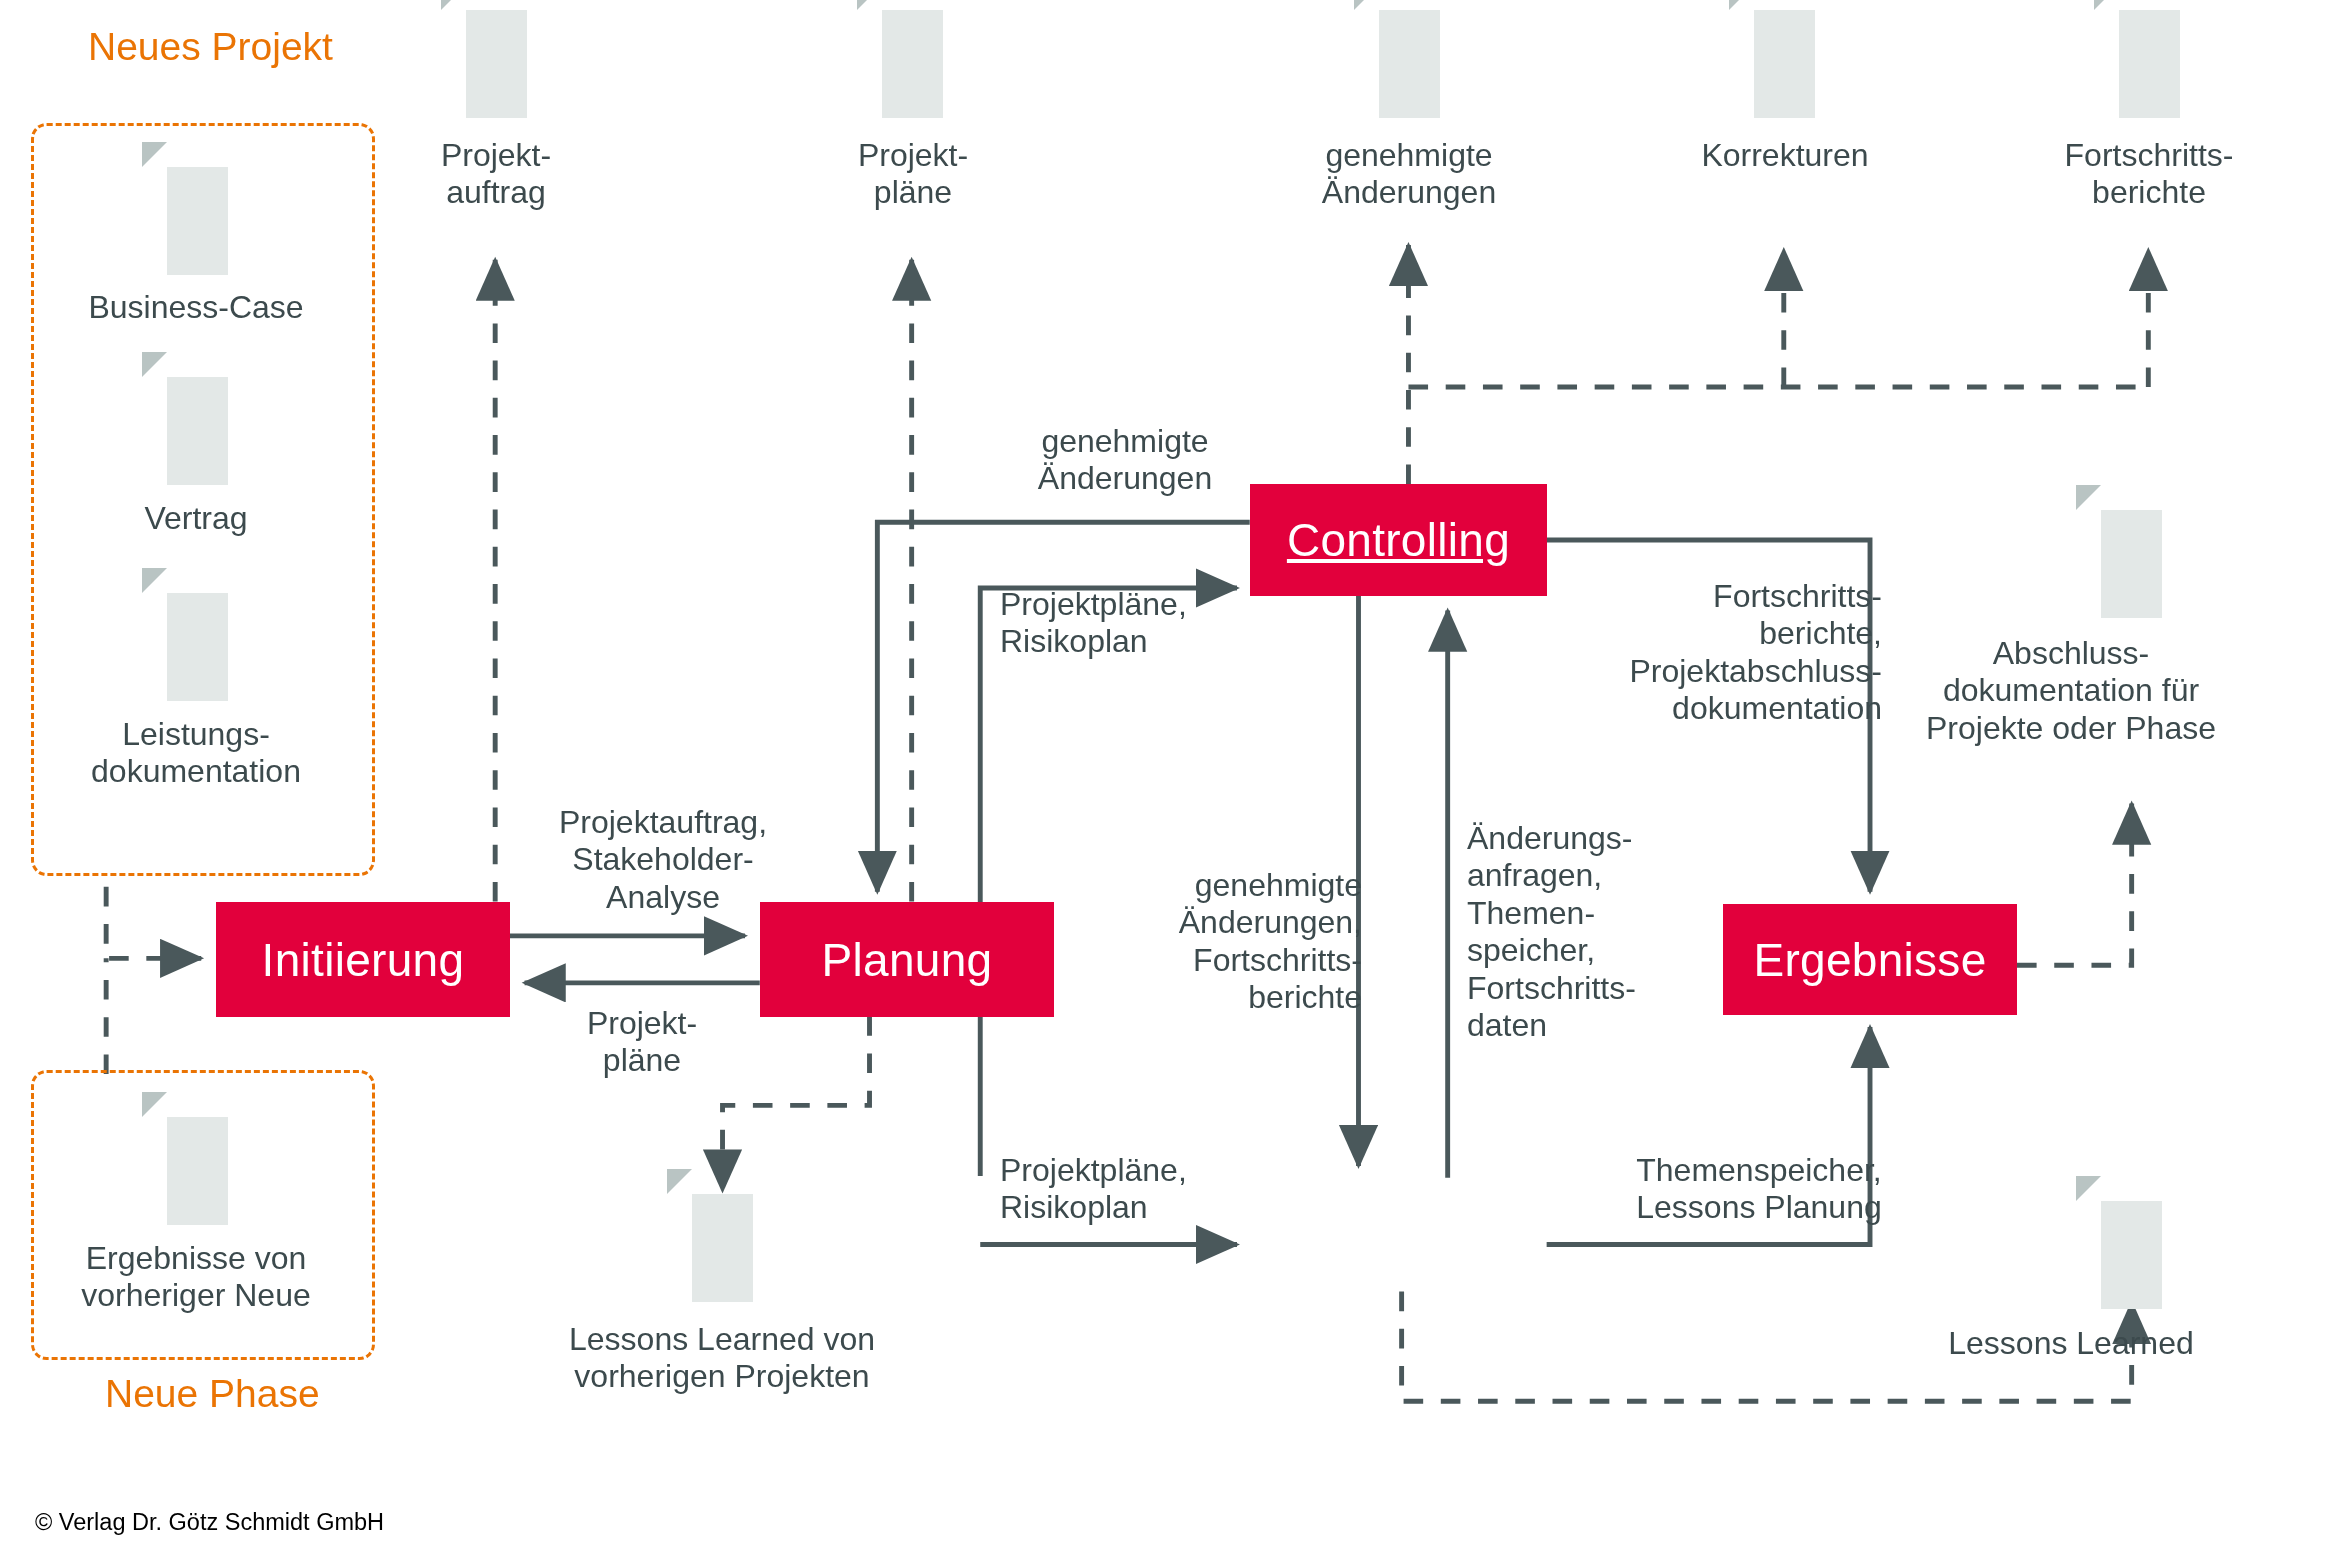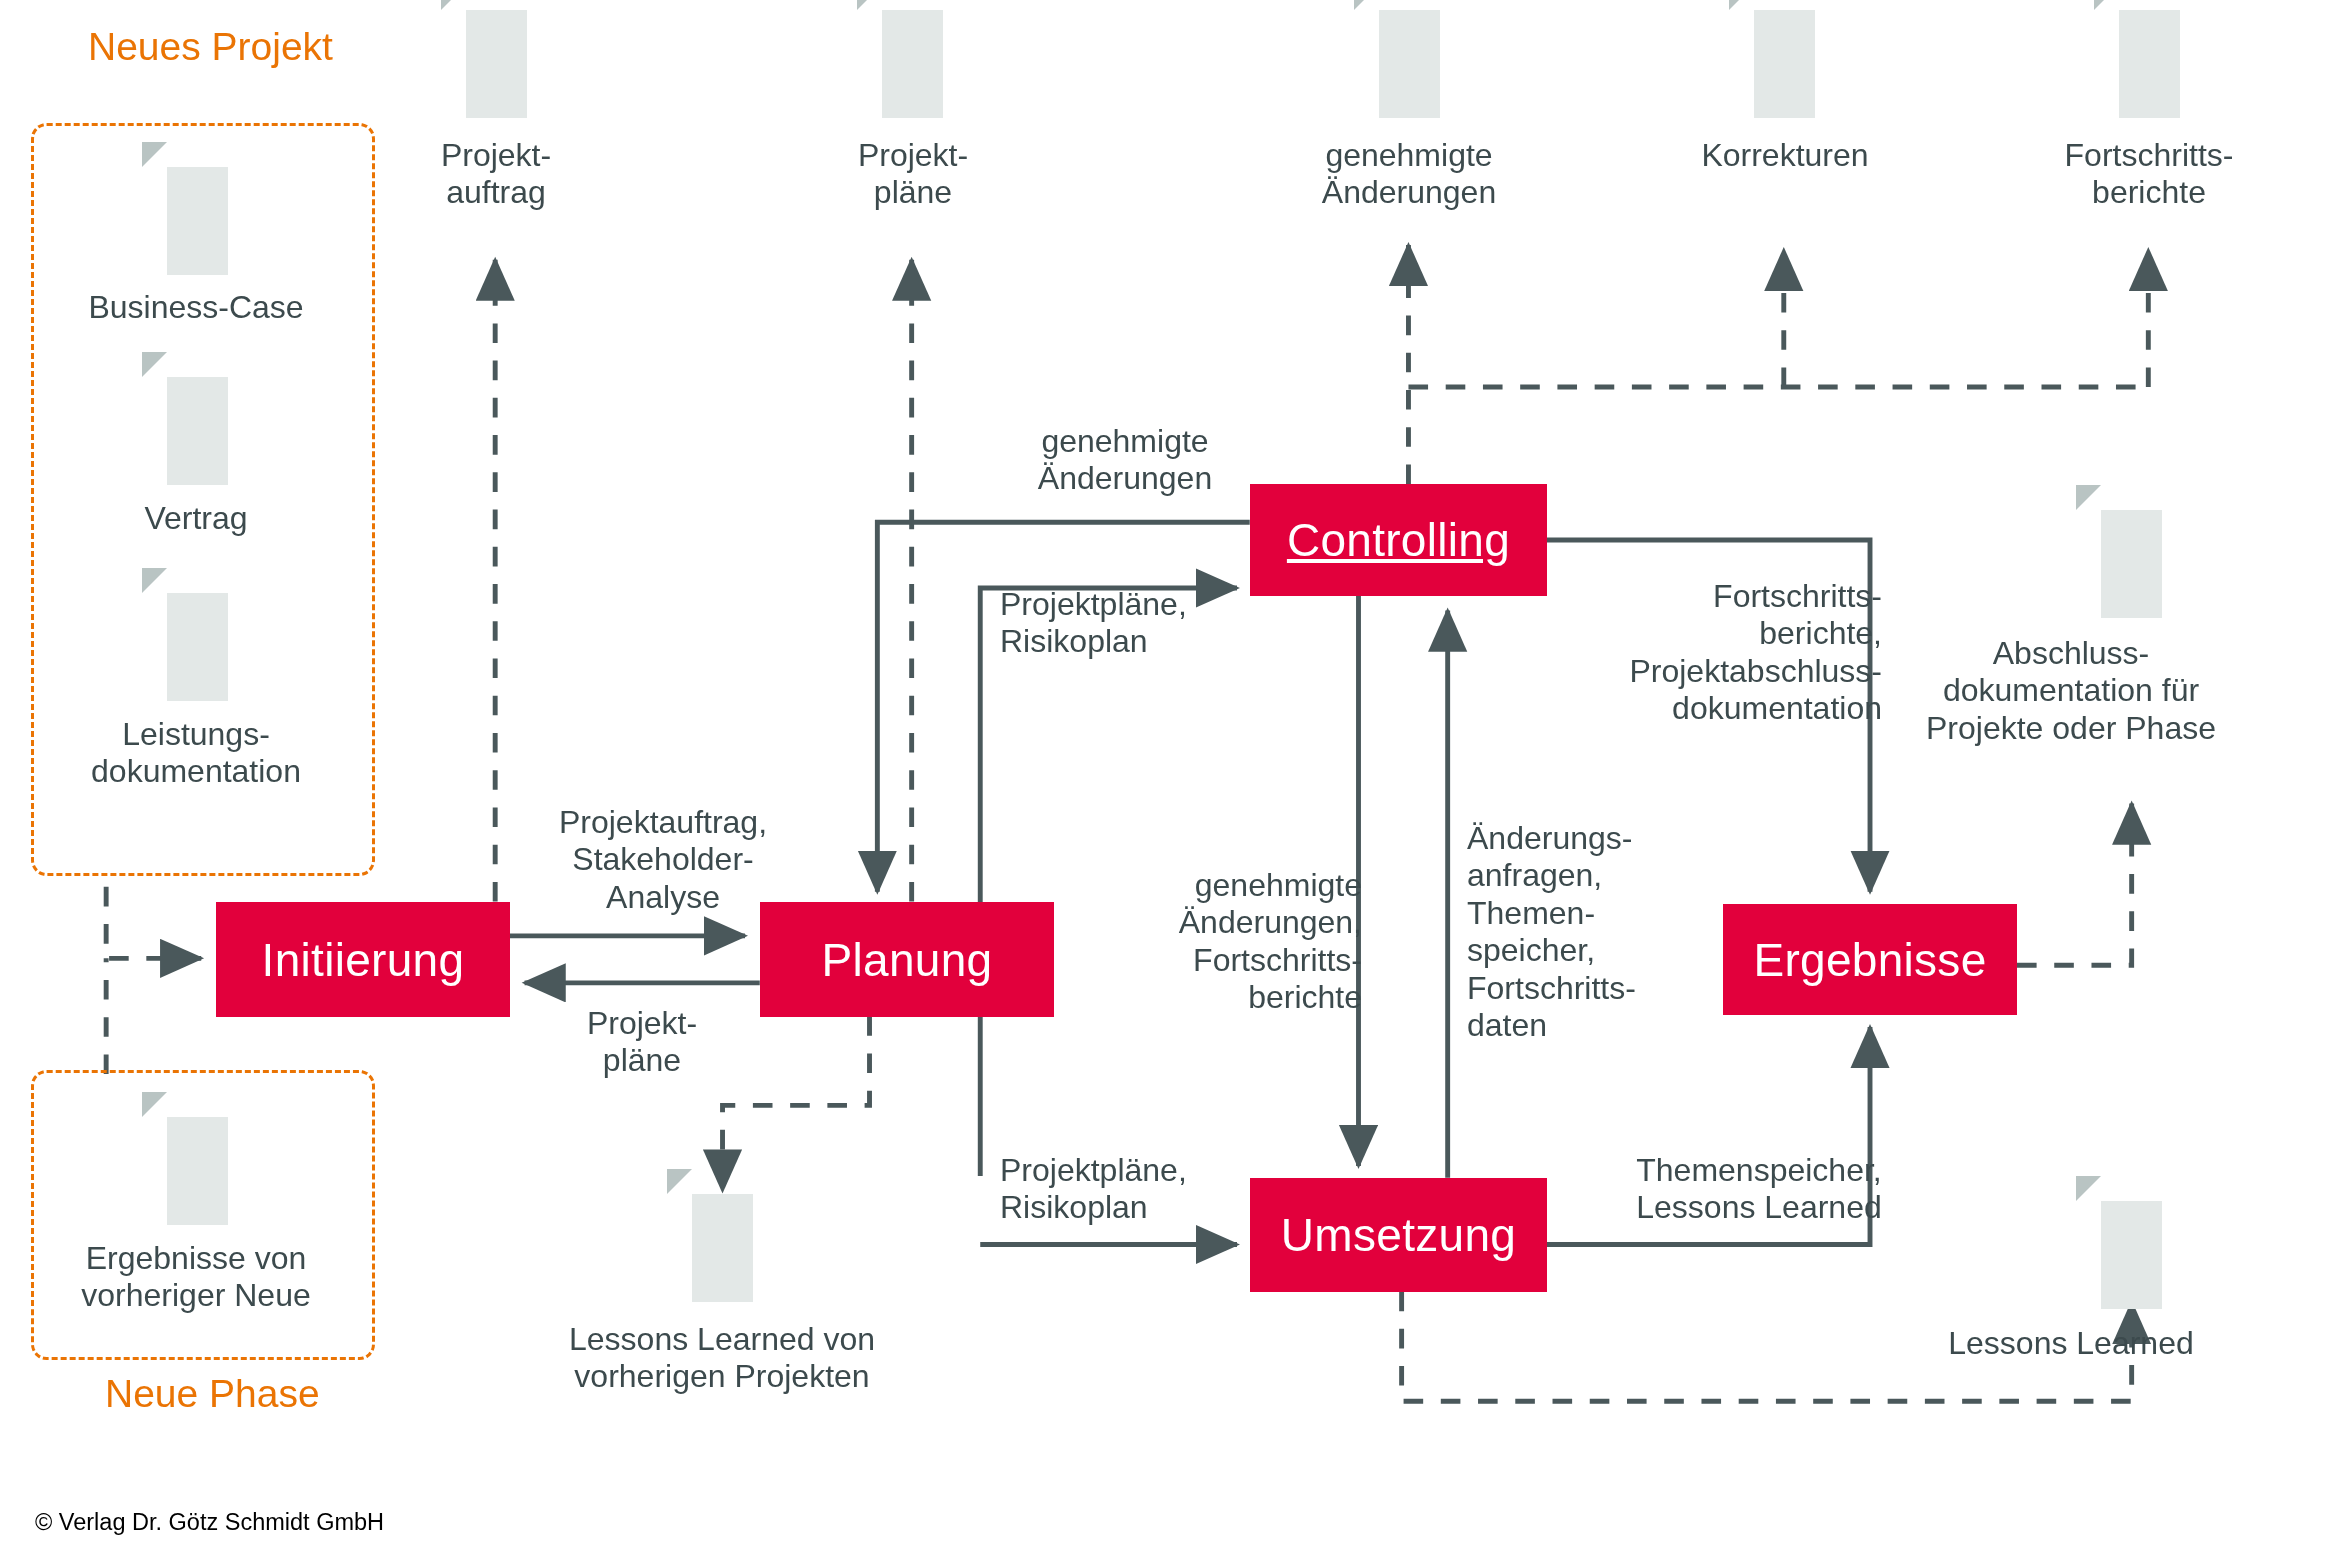--- a/index.html
+++ b/index.html
@@ -184,23 +184,20 @@
 
   <div class="phase" style="left:216px;top:902px;width:294px;height:115px;">
     <span>Initiierung</span>
   </div>
   <div class="phase" style="left:760px;top:902px;width:294px;height:115px;">
     <span>Planung</span>
   </div>
   <div class="phase" style="left:1250px;top:484px;width:297px;height:112px;text-decoration:underline;">
     <span>Controlling</span>
   </div>
-  <div class="phase" style="left:1250px;top:1178px;width:297px;height:114px;">
-    <span>Umsetzung</span>
-  </div>
   <div class="phase" style="left:1723px;top:904px;width:294px;height:111px;">
     <span>Ergebnisse</span>
   </div>
 
   <div class="lbl c" style="left:663px;top:804px;width:412px;">Projektauftrag,
 Stakeholder-
 Analyse</div>
 
   <div class="lbl c" style="left:642px;top:1005px;width:294px;">Projekt-
 pläne</div>
@@ -225,18 +222,18 @@
 speicher,
 Fortschritts-
 daten</div>
 
   <div class="lbl r" style="left:1882px;top:578px;width:412px;">Fortschritts-
 berichte,
 Projektabschluss-
 dokumentation</div>
 
   <div class="lbl c" style="left:1759px;top:1152px;width:412px;">Themenspeicher,
-Lessons Learned</div>
+Lessons Planung</div>
 
   <div class="copy">© Verlag Dr. Götz Schmidt GmbH</div>
 
 </div>
 
 
 </body></html>

